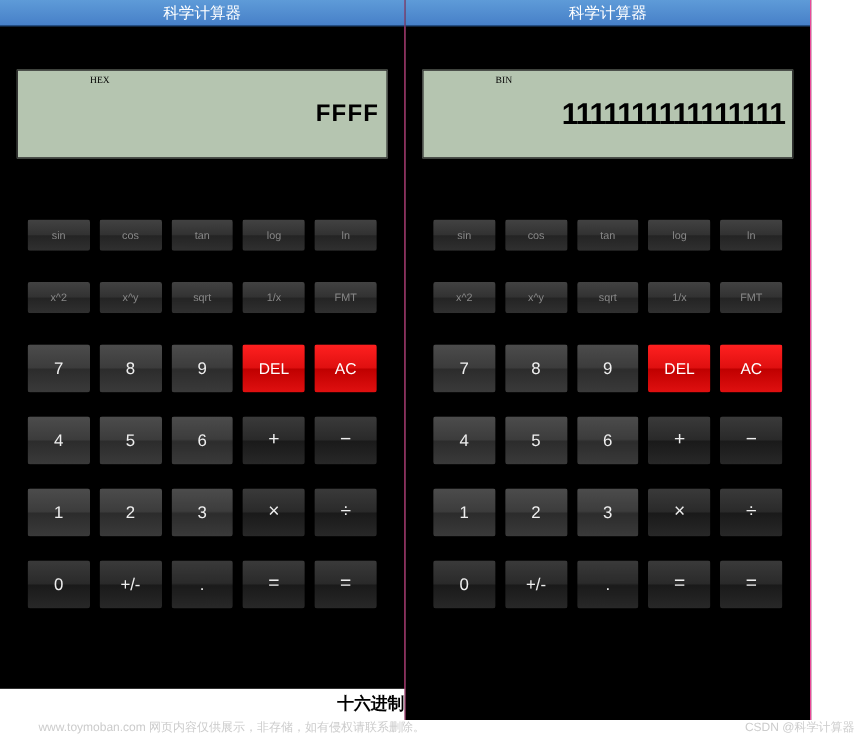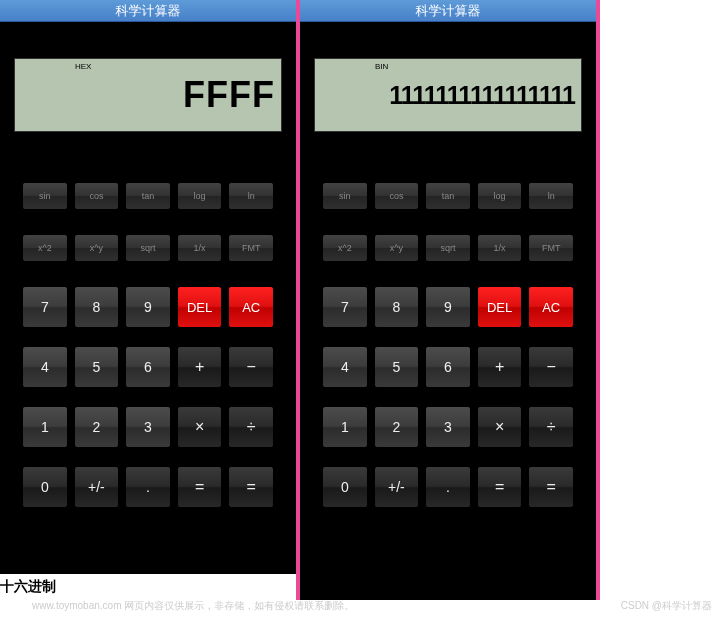--- a/index.html
+++ b/index.html
@@ -5,24 +5,24 @@
     * { margin: 0; padding: 0; box-sizing: border-box; }
     body {
       width: 720px;
       height: 617px;
       background: #fff;
       font-family: Arial, sans-serif;
       display: flex;
       position: relative;
     }
     .calc {
-      width: 300px;
+      width: 338px;
       height: 600px;
       background: #000;
-      border-right: 4px solid #ec4899;
+      border-right: 1px solid #ec4899;
       display: flex;
       flex-direction: column;
     }
     .title-bar {
       height: 22px;
       background: linear-gradient(to bottom, #5e9bd8, #4780c8);
       color: #fff;
       font-size: 13px;
       display: flex;
       align-items: center;
@@ -38,30 +38,30 @@
       display: flex;
       align-items: center;
       justify-content: flex-end;
       padding-right: 6px;
     }
     .display-mode {
       position: absolute;
       top: 3px;
       left: 60px;
       font-size: 8px;
-      font-family: Liberation Sans, sans-serif;
+      font-family: Liberation Serif, serif;
       color: #000;
     }
     .display-value {
       font-family: Arial, sans-serif;
       font-weight: bold;
       color: #000;
       white-space: nowrap;
     }
-    .display-value.hex { font-size: 36px; letter-spacing: 1px; }
+    .display-value.hex { font-size: 20px; letter-spacing: 1px; }
     .display-value.bin { font-size: 25px; letter-spacing: -1px; }
     .keypad {
       margin-top: 50px;
       padding: 0 22px;
       display: flex;
       flex-direction: column;
       gap: 24px;
     }
     .row {
       display: flex;
@@ -99,21 +99,21 @@
       color: #fff;
       font-size: 13px;
     }
     .btn.dark {
       background: linear-gradient(to bottom, #3a3a3a 0%, #2a2a2a 48%, #1a1a1a 52%, #282828 100%);
     }
     .btn.op { font-size: 16px; }
     .footer {
       margin-top: auto;
       padding: 4px 0;
-      text-align: left;
+      text-align: right;
       font-size: 14px;
       color: #000;
       background: #fff;
       font-weight: bold;
     }
     .watermark {
       position: absolute;
       bottom: 4px;
       left: 8px;
       font-size: 10px;

